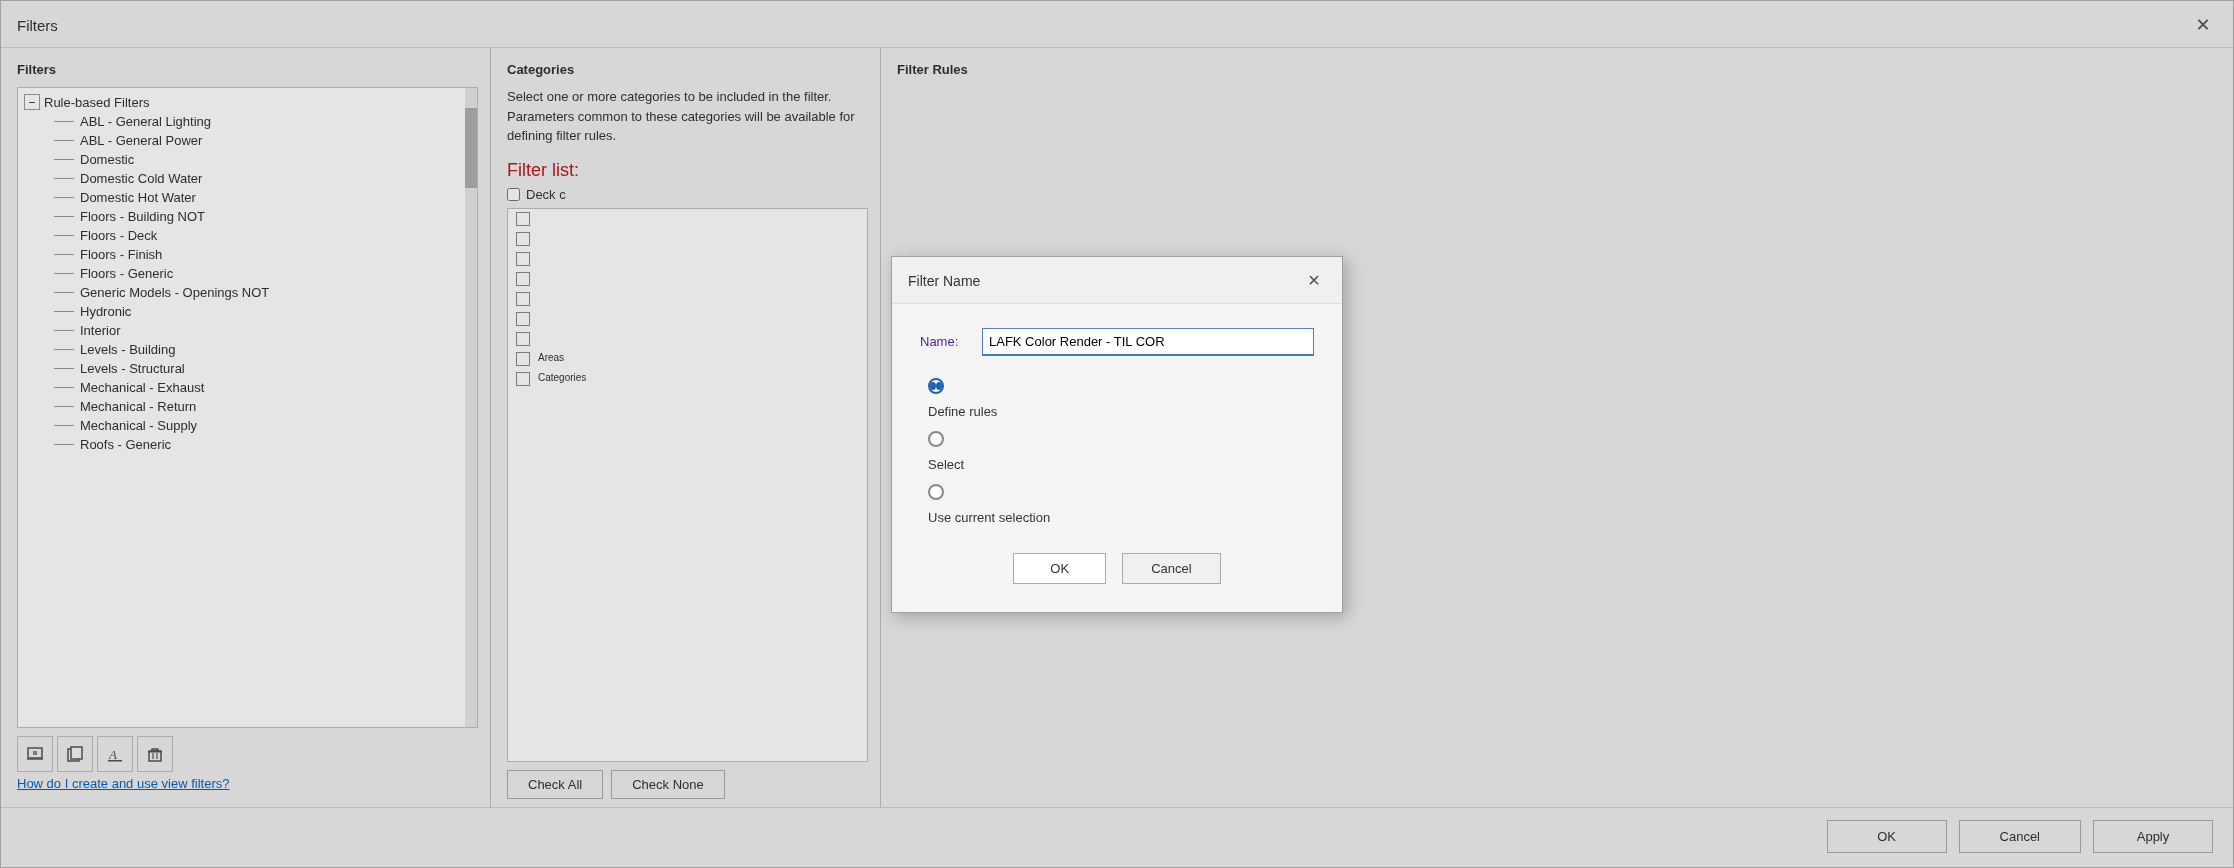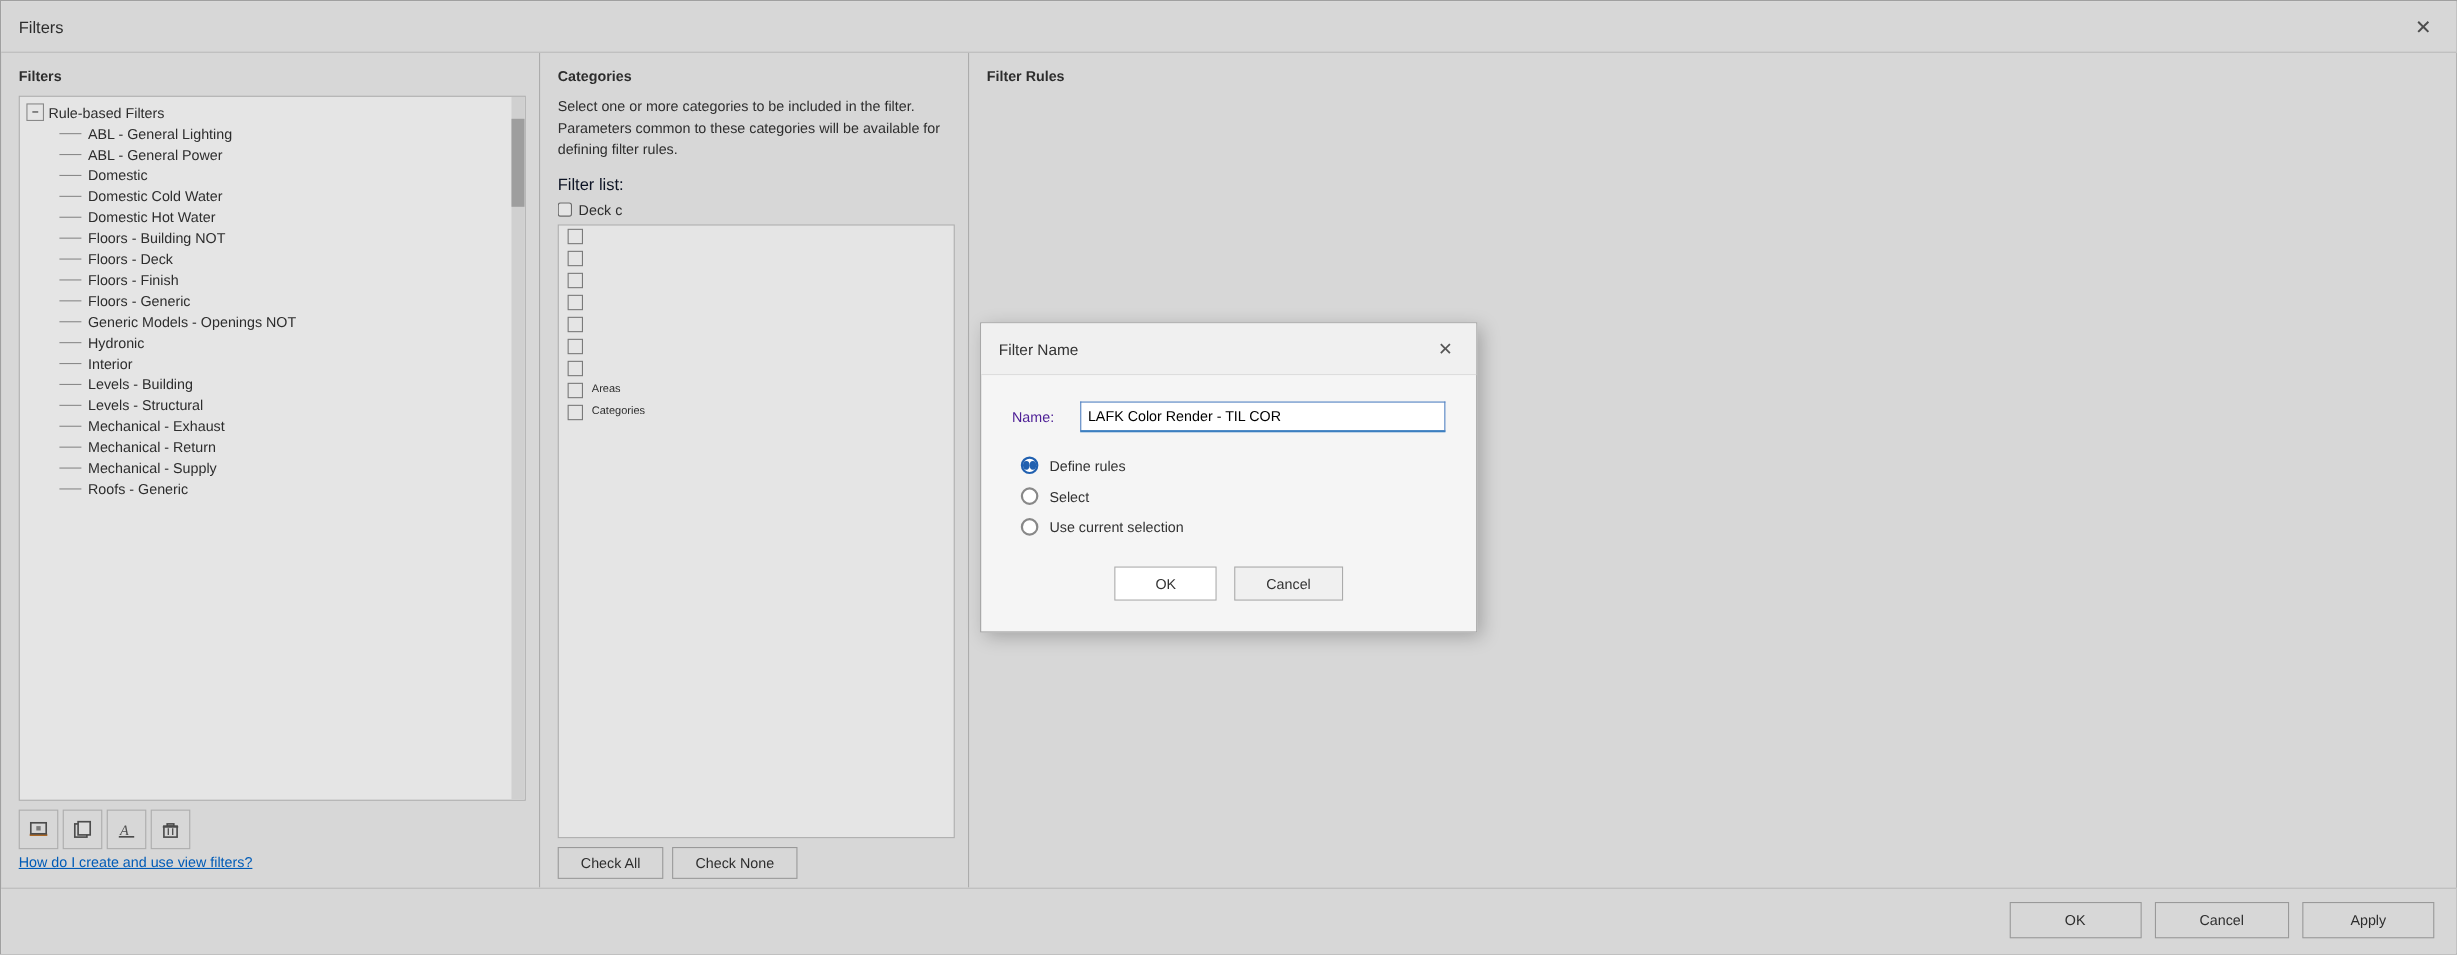--- a/index.html
+++ b/index.html
@@ -157,22 +157,22 @@
     }
 
     .categories-desc {
       font-size: 13px;
       color: #333;
       line-height: 1.5;
       margin-bottom: 14px;
     }
 
     .filter-list-label {
-      font-size: 15px;
-      color: #0f172a;
+      font-size: 18px;
+      color: #b91c1c;
       margin-bottom: 6px;
     }
 
     .hide-row {
       display: flex;
       align-items: center;
       gap: 6px;
       margin-bottom: 6px;
       font-size: 13px;
       color: #333;
@@ -368,25 +368,25 @@
     .modal-radio-group {
       display: flex;
       flex-direction: column;
       gap: 12px;
       margin-bottom: 28px;
       padding-left: 8px;
     }
 
     .radio-item {
       display: flex;
-      align-items: center;
       gap: 10px;
       font-size: 13px;
       color: #333;
       cursor: pointer;
+      flex-direction: column;
     }
 
     .radio-circle {
       width: 16px;
       height: 16px;
       border-radius: 50%;
       border: 2px solid #888;
       background: #fff;
       display: flex;
       align-items: center;

